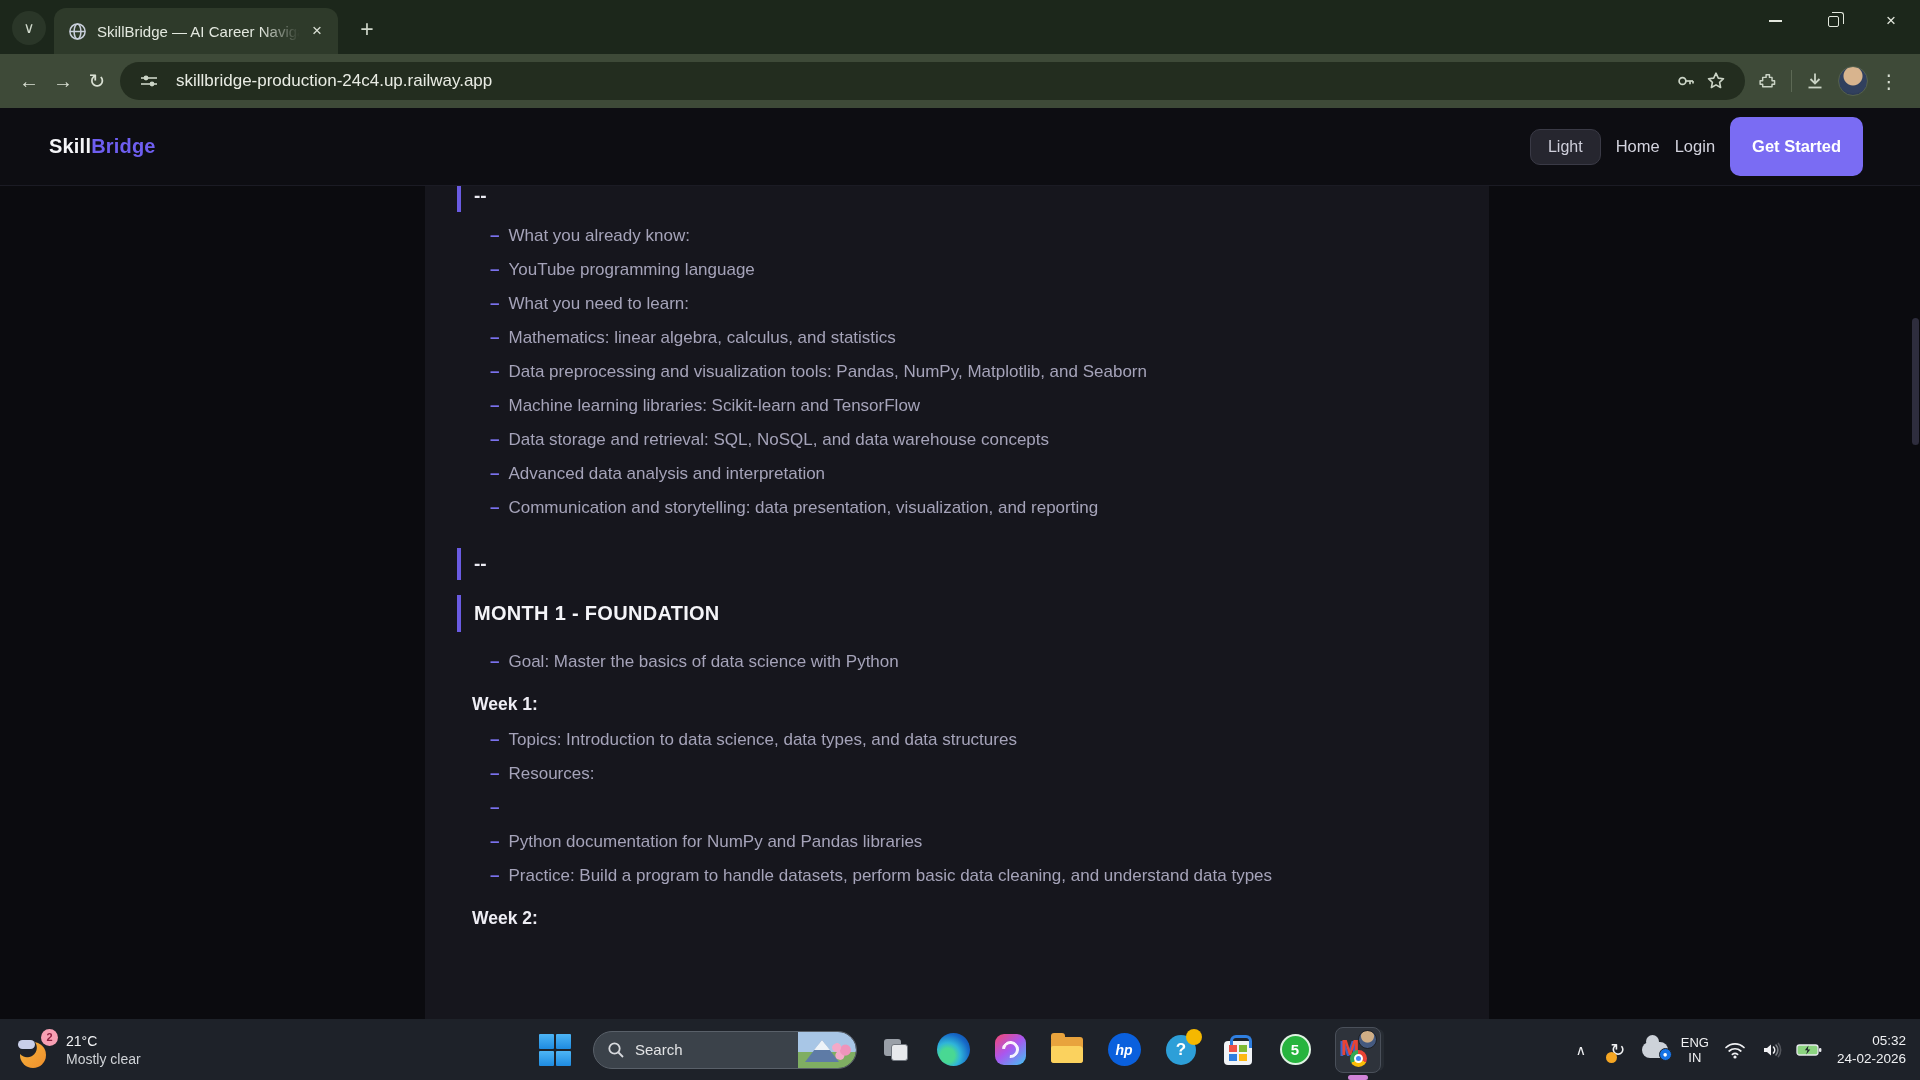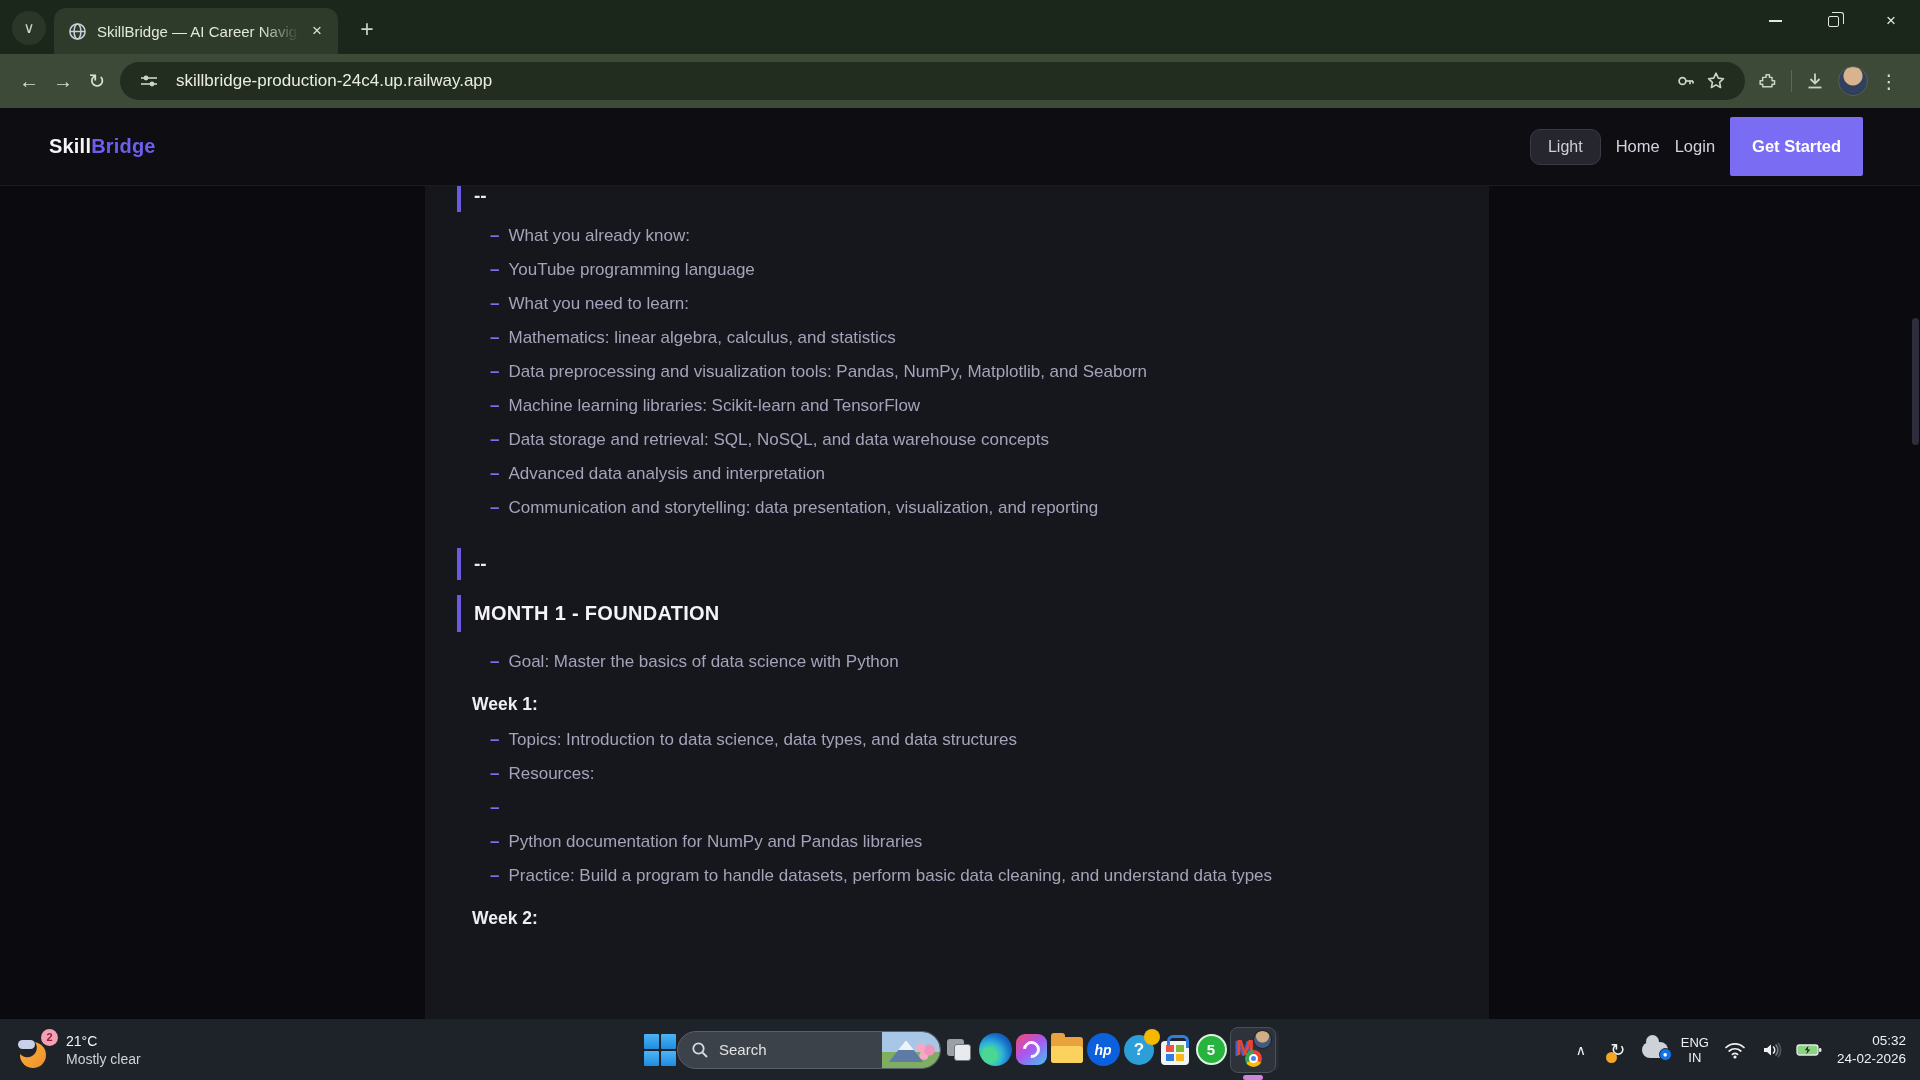--- a/index.html
+++ b/index.html
@@ -43,21 +43,21 @@
 
   
   .site-header { height:78px; background:#0d0d12; border-bottom:1px solid rgba(160,160,200,.10);
     display:flex; align-items:center; padding:0 57px 0 49px; }
   .logo { font-size:20px; font-weight:800; letter-spacing:.2px; cursor:pointer; }
   .logo .p1 { color:#f5f5f8; } .logo .p2 { color:#6e5ef0; }
   .site-nav { margin-left:auto; display:flex; align-items:center; gap:15px; }
   .theme-pill { background:#26262f; border:1px solid #3a3a46; border-radius:10px; padding:8px 17px;
     color:#cfcfdb; font-size:16px; cursor:pointer; }
   .nav-link { color:#d3d3de; font-size:16.5px; cursor:pointer; }
-  .cta-btn { background:#7a6cf3; color:#ffffff; font-size:16.5px; font-weight:700; border-radius:2px;
+  .cta-btn { background:#7a6cf3; color:#ffffff; font-size:16.5px; font-weight:700; border-radius:10px;
     padding:20px 22px; cursor:pointer; }
 
   
   .viewport { position:relative; height:833px; background:#0b0b0f; overflow:hidden; }
   .panel { position:absolute; left:425px; top:0; width:1064px; height:100%; background:#16161d; overflow:hidden; }
   .scroll-thumb { position:absolute; right:1px; top:132px; width:7px; height:127px; background:#2e2d3d; border-radius:4px; cursor:pointer; }
 
   .blk { }
   .quote { border-left:4px solid #6a5be2; padding:5px 0 5px 13px; margin-left:32px;
     color:#ecebf3; font-weight:800; font-size:19px; }
@@ -83,21 +83,21 @@
   .moon { position:absolute; left:2px; bottom:1px; width:26px; height:26px; border-radius:50%;
     background:radial-gradient(circle at 28% 22%, #1e2229 0 9px, transparent 10px), linear-gradient(135deg,#f6b33c,#ef8f2c); }
   .mini-cloud { position:absolute; left:0; top:9px; width:17px; height:9px; border-radius:6px; background:#c9cfe8; }
   .w-badge { position:absolute; right:-2px; top:-2px; width:17px; height:17px; border-radius:50%;
     background:#f79fb3; color:#8e2140; font-size:11px; font-weight:700; display:flex; align-items:center; justify-content:center; }
   .w-text { line-height:18px; }
   .w-temp { color:#f2f3f5; font-size:14px; }
   .w-cond { color:#cfd2d6; font-size:14px; }
 
   .tb-center { position:absolute; left:50%; top:0; transform:translateX(-50%); height:61px;
-    display:flex; align-items:center; }
+    display:flex; align-items:center; gap:21px; }
   .start { width:34px; height:34px; display:grid; grid-template-columns:15px 15px; grid-template-rows:15px 15px;
     gap:2px; place-content:center; cursor:pointer; }
   .start div { background:linear-gradient(180deg,#4db5f5,#1e8be0); border-radius:1px; }
   .searchbox { width:264px; height:38px; border-radius:19px; background:#3b424a; border:1px solid #596069;
     display:flex; align-items:center; padding-left:13px; overflow:hidden; cursor:pointer; }
   .searchbox .s-label { color:#e2e3e5; font-size:15px; margin-left:10px; flex:1; }
   .s-img { width:58px; height:36px; border-radius:0 18px 18px 0; position:relative; overflow:hidden;
     background:linear-gradient(180deg,#a8c6e6 0 55%,#7fae62 55% 100%); }
   .s-img::before { content:""; position:absolute; left:7px; top:8px; width:0; height:0;
     border-left:17px solid transparent; border-right:17px solid transparent; border-bottom:22px solid #5e7ba6; }

